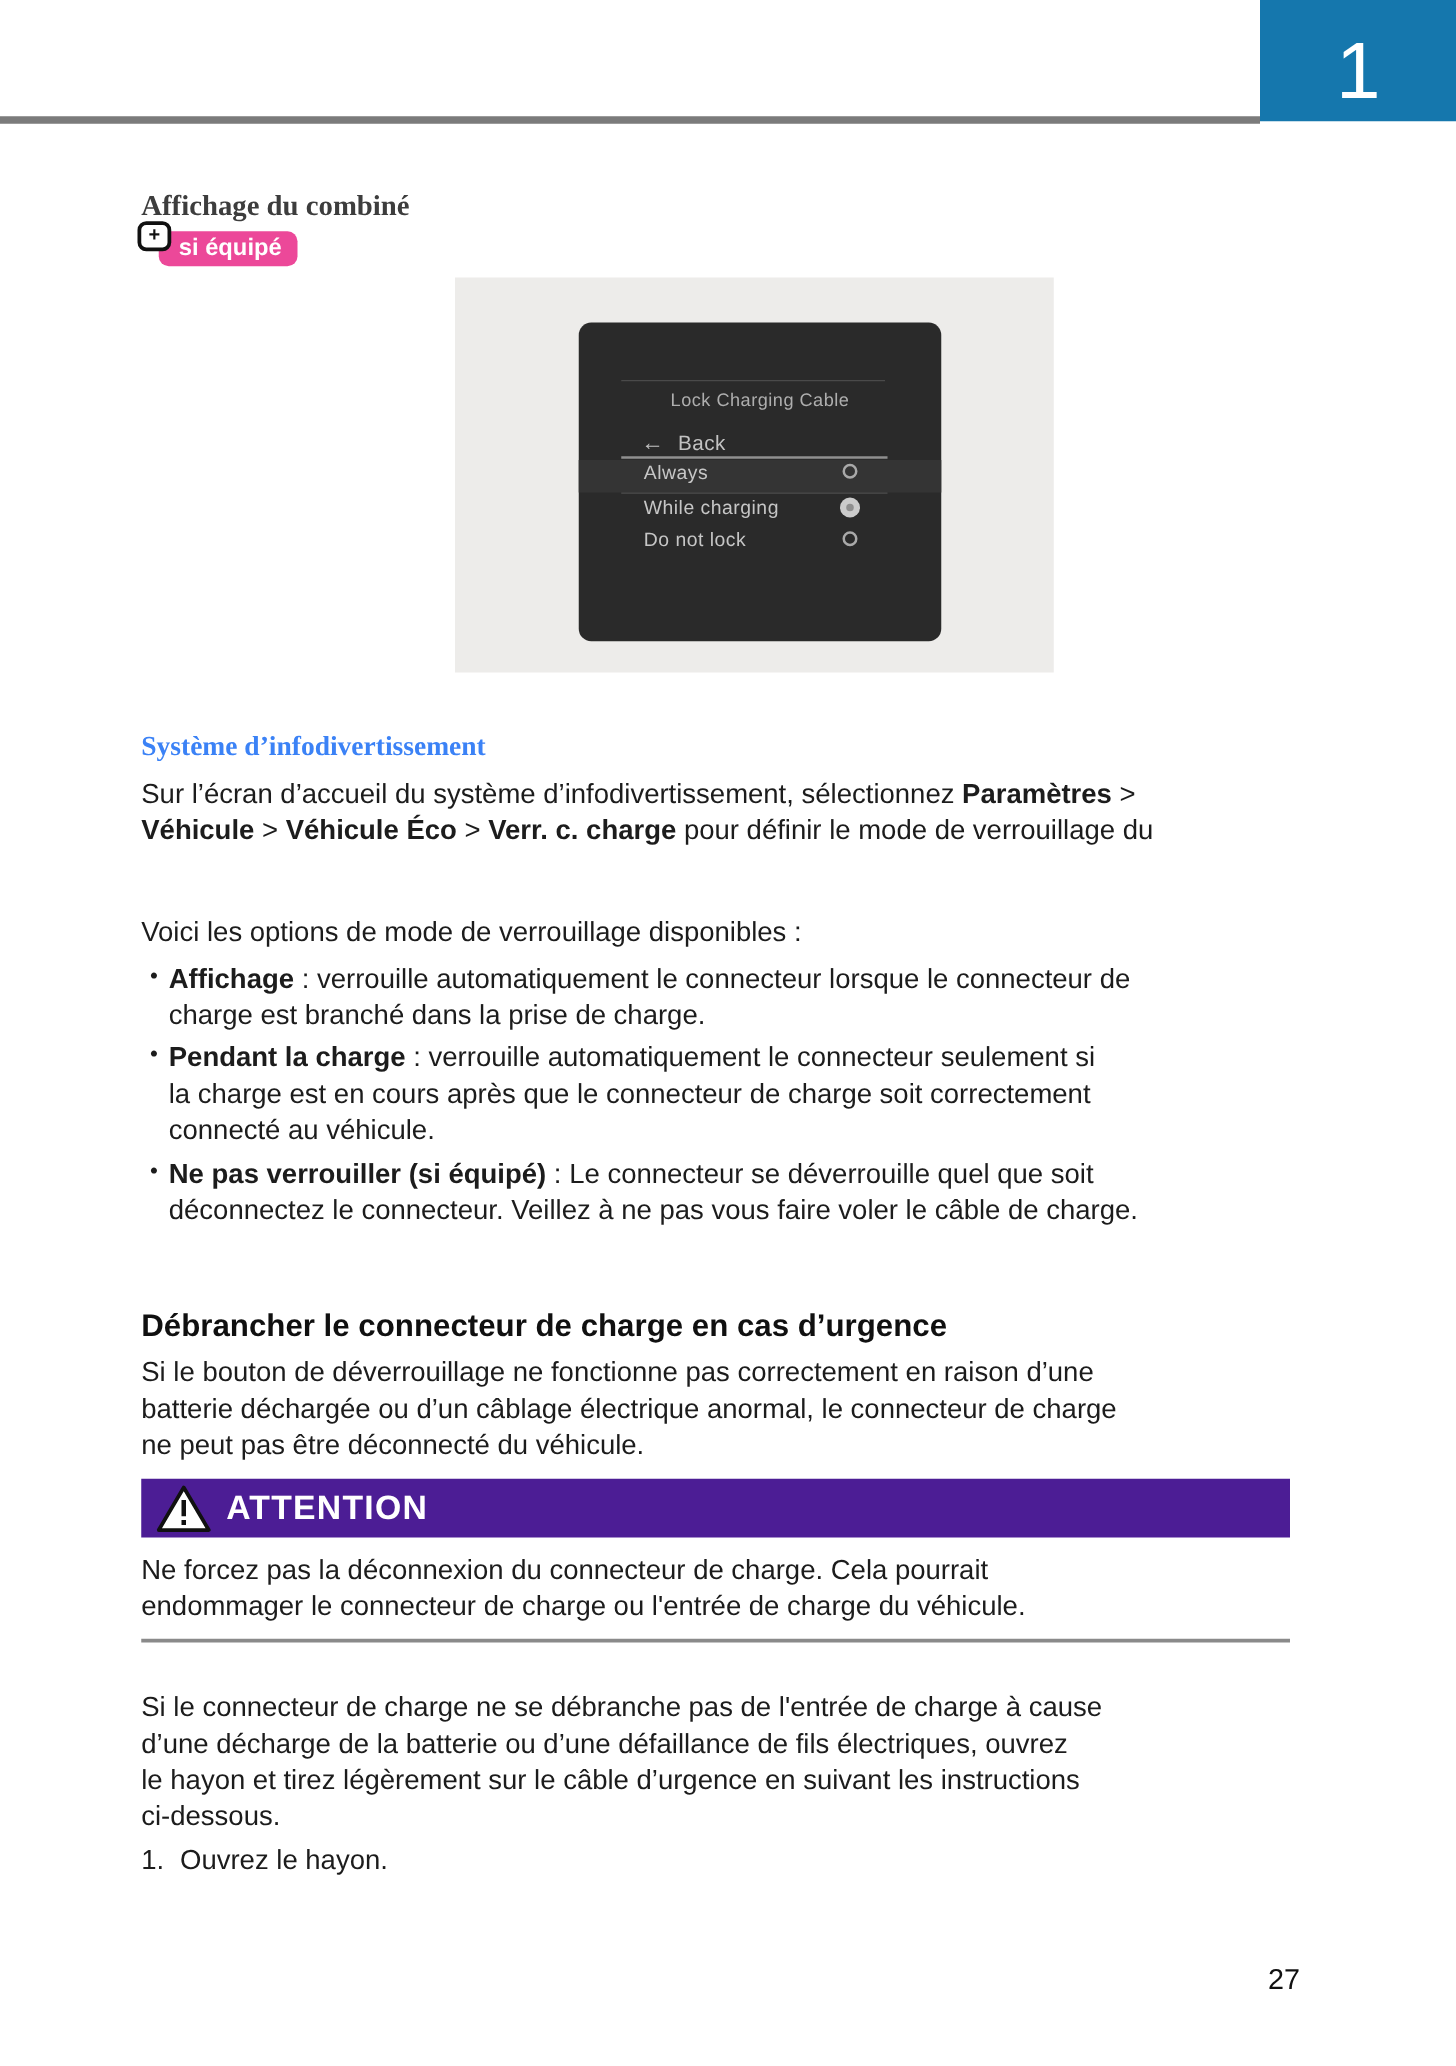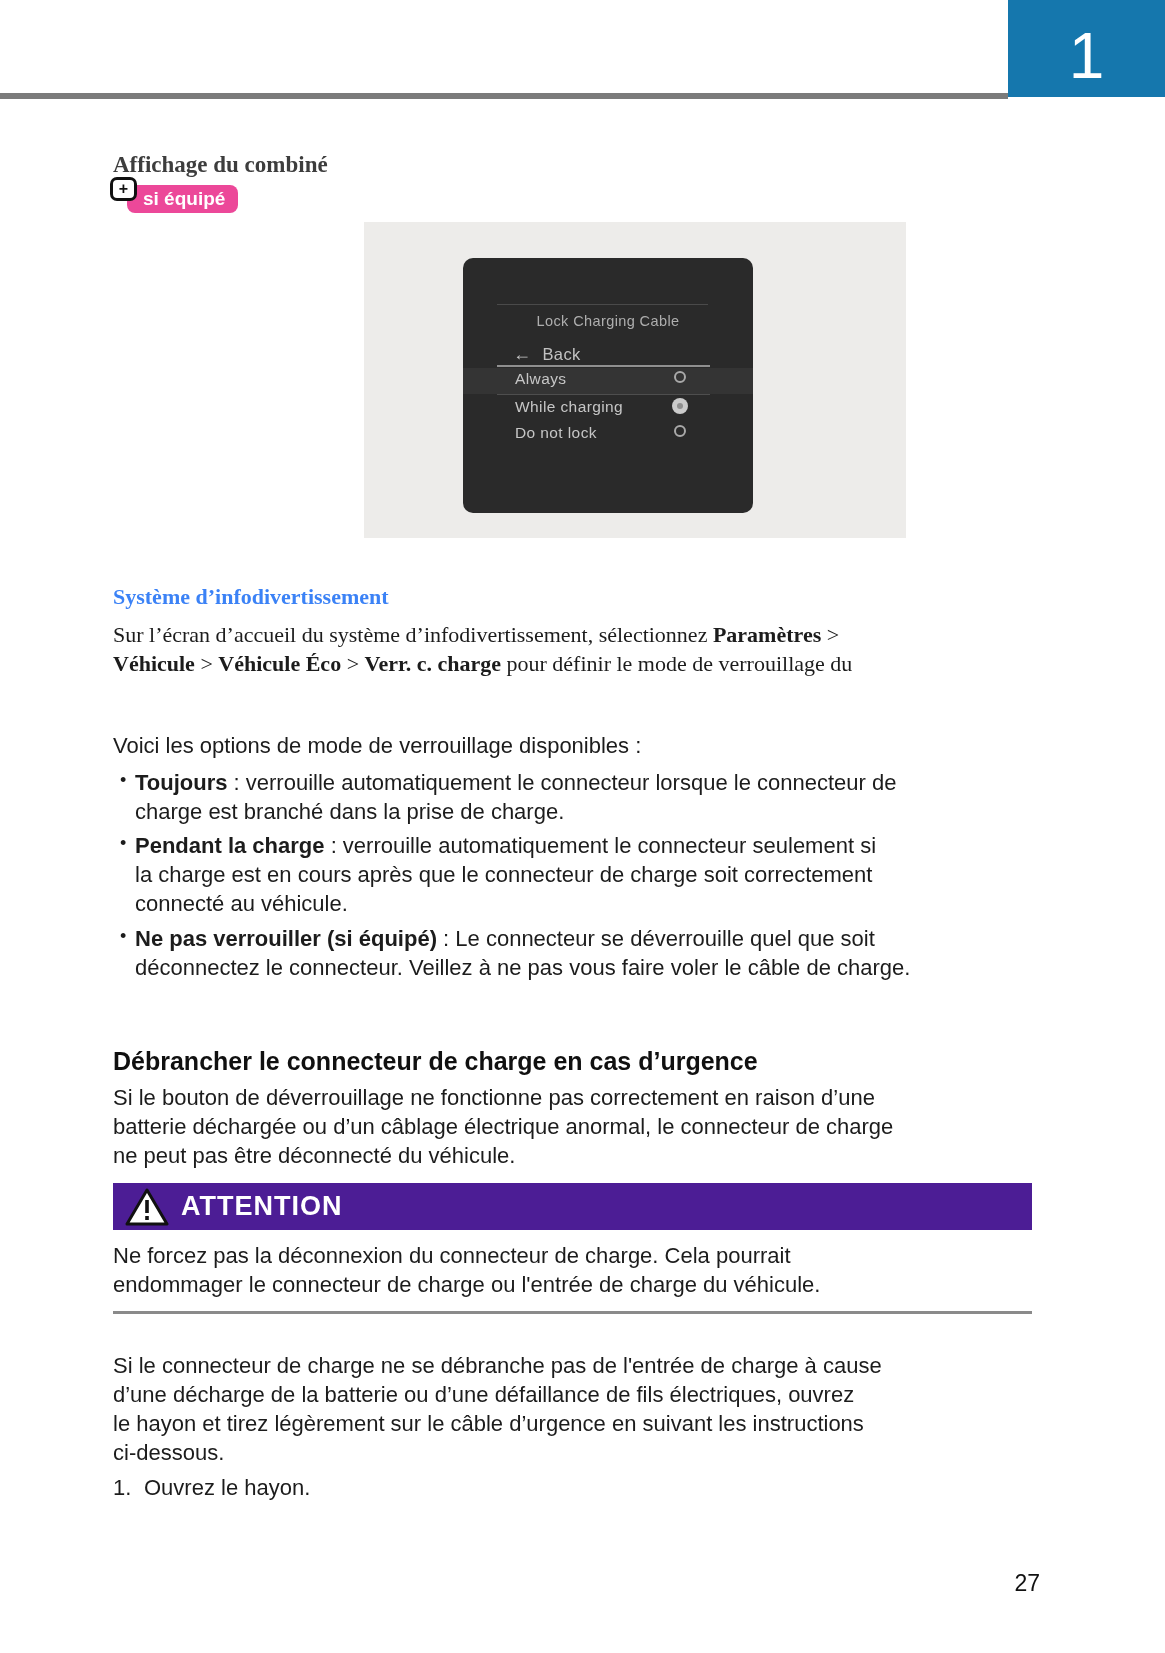--- a/index.html
+++ b/index.html
@@ -22,21 +22,21 @@
   .badge-wrap{position:absolute;left:110px;top:177px;width:160px;height:40px;}
   .plus-box{position:absolute;left:0;top:0;width:21px;height:18px;background:#ffffff;
             border:3px solid #111111;border-radius:7px;z-index:2;
             display:flex;align-items:center;justify-content:center;
             font-weight:bold;font-size:16px;color:#111111;line-height:1;}
   .pill{position:absolute;left:17px;top:8px;height:28px;background:#ec4899;color:#ffffff;
         border-radius:8px;padding:0 13px 0 16px;font-weight:bold;font-size:19px;
         display:flex;align-items:center;}
 
   
-  .photo{position:absolute;left:364px;top:222px;width:542px;height:316px;background:#edecea;}
+  .photo{position:absolute;left:364px;top:222px;width:479px;height:316px;background:#edecea;}
   .panel{position:absolute;left:99px;top:36px;width:290px;height:255px;background:#2a2a2a;
          border-radius:10px;font-family:"Liberation Sans",sans-serif;letter-spacing:.4px;}
   .p-topline{position:absolute;left:34px;top:46px;width:211px;height:1px;background:#4a4a4a;}
   .p-title{position:absolute;left:20px;right:20px;top:55px;text-align:center;
            font-size:14.5px;color:#aeaeae;}
   .p-back{position:absolute;left:50px;top:86px;color:#c2c2c2;font-size:16.5px;}
   .p-back .arrow{font-size:18px;margin-right:11px;color:#c2c2c2;}
   .p-backline{position:absolute;left:34px;top:107px;width:213px;height:2px;background:#8f8f8f;}
   .p-band{position:absolute;left:0;top:110px;width:290px;height:26px;background:#343434;}
   .p-rowline{position:absolute;left:34px;top:136px;width:213px;height:1px;background:#4e4e4e;}
@@ -104,33 +104,33 @@
       </div>
       <div class="opt" style="top:165px;" data-sel="false">
         <span>Do not lock</span>
         <span class="radio"></span>
       </div>
     </div>
   </div>
 
   <div class="serif-h2">Système d’infodivertissement</div>
 
-  <div class="tblock" style="top:620px;font-family:Liberation Serif, serif;">
+  <div class="tblock" style="top:620px;">
     <div><span>Sur l’écran d’accueil du système d’infodivertissement, sélectionnez </span><span class="bd">Paramètres</span><span> &gt;</span></div>
     <div><span class="bd">Véhicule</span><span> &gt; </span><span class="bd">Véhicule Éco</span><span> &gt; </span><span class="bd">Verr. c. charge</span><span> pour définir le mode de verrouillage du</span></div>
   </div>
 
   <div class="tblock" style="top:731px;">
     <div>Voici les options de mode de verrouillage disponibles :</div>
   </div>
 
   <div class="bullet" style="top:768px;">
     <span class="dot">•</span>
     <div class="bl">
-      <div><span class="bd">Toujours</span><span> : verrouille automatiquement le connecteur lorsque le connecteur de</span></div>
+      <div><span class="bd">Affichage</span><span> : verrouille automatiquement le connecteur lorsque le connecteur de</span></div>
       <div><span>charge est branché dans la prise de charge.</span></div>
     </div>
   </div>
 
   <div class="bullet" style="top:831px;">
     <span class="dot">•</span>
     <div class="bl">
       <div><span class="bd">Pendant la charge</span><span> : verrouille automatiquement le connecteur seulement si</span></div>
       <div><span>la charge est en cours après que le connecteur de charge soit correctement</span></div>
       <div><span>connecté au véhicule.</span></div>

